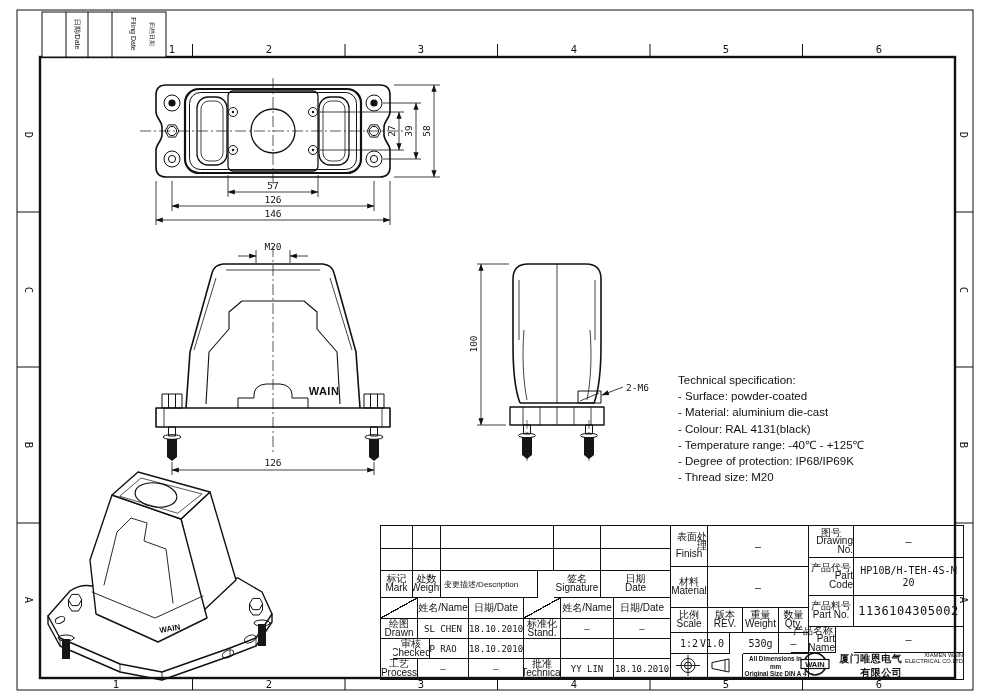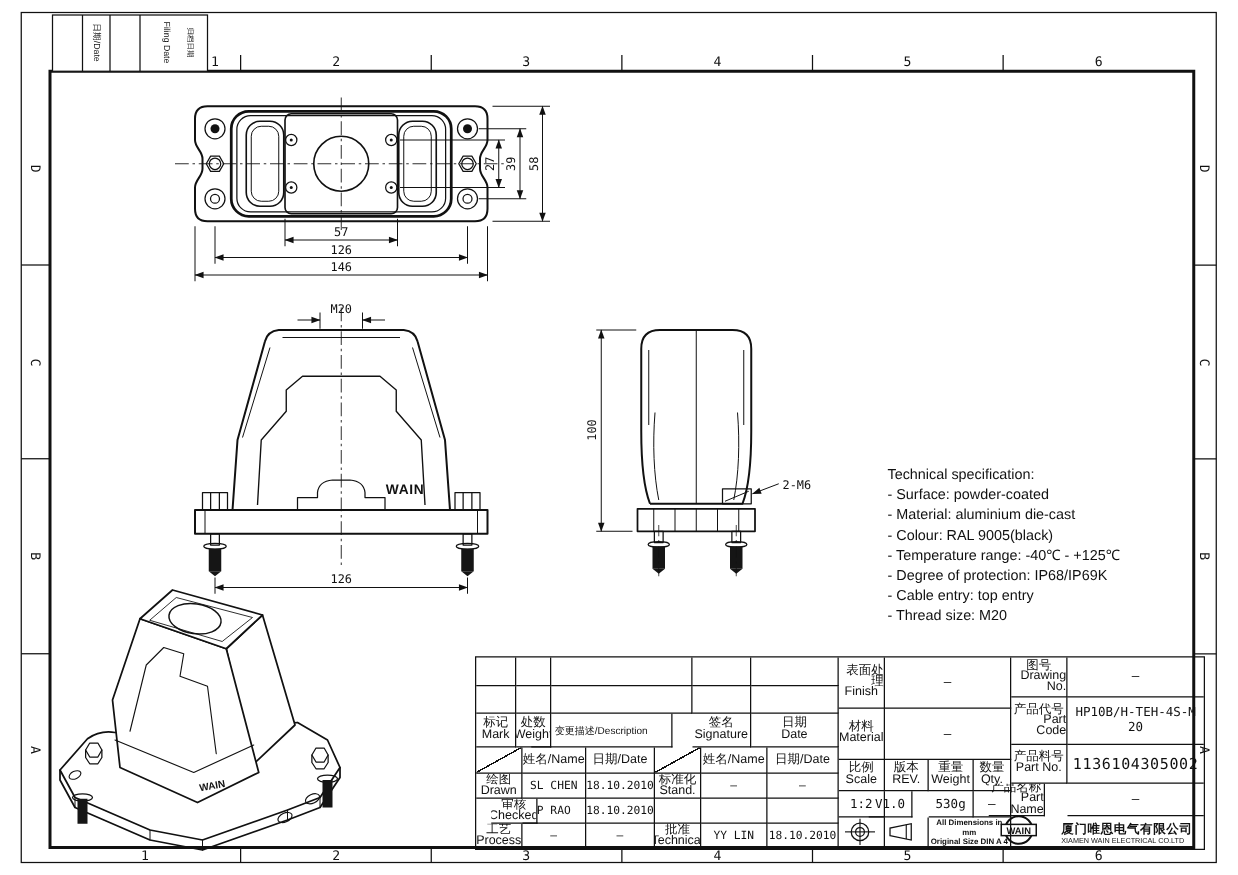--- a/index.html
+++ b/index.html
@@ -8,40 +8,40 @@
   .abs{position:absolute;}
   svg text{fill:#111;}
   .dimtxt{font-family:"DejaVu Sans Mono",monospace;font-size:9.5px;}
   .bordertxt{font-family:"DejaVu Sans Mono",monospace;font-size:10.5px;}
   .verttxt{font-family:"Liberation Sans",sans-serif;font-size:7px;}
   .brandtxt{font-family:"Liberation Sans",sans-serif;font-weight:bold;font-size:11px;letter-spacing:.5px;}
   .brandsm{font-family:"Liberation Sans",sans-serif;font-weight:bold;font-size:8px;}
   
   .specs{position:absolute;white-space:nowrap;}
   .specs .ln{font-size:11.5px;line-height:16.8px;}
-  #specs-en .ln{line-height:16.2px;margin-left:32px;}
+  #specs-en .ln{line-height:16.2px;}
   
   #tblock{position:absolute;left:380px;top:525px;width:582px;height:153px;
           border:1.6px solid #111;box-sizing:content-box;background:transparent;}
   .tc{position:absolute;box-sizing:border-box;border-right:1px solid #111;border-bottom:1px solid #111;
       display:flex;flex-direction:column;align-items:center;justify-content:center;text-align:center;
       overflow:hidden;background:transparent;}
   .nbr{border-right:none;} .nbb{border-bottom:none;}
   .l2{font-size:10px;line-height:8.6px;text-align:right;}
   .l1{font-size:8px;}
   .val{font-family:"DejaVu Sans Mono",monospace;font-size:10px;}
   .valsm{font-family:"DejaVu Sans Mono",monospace;font-size:9px;}
   .valbig{font-family:"DejaVu Sans Mono",monospace;font-size:12px;letter-spacing:.5px;}
   .wrapval{font-family:"DejaVu Sans Mono",monospace;font-size:10px;width:98px;word-break:break-all;line-height:12px;}
   .diag{background:linear-gradient(to bottom right, transparent calc(50% - .6px), #111 calc(50% - .6px), #111 calc(50% + .6px), transparent calc(50% + .6px));}
   .note{font-size:6.3px;line-height:7.6px;font-weight:bold;}
   .company{flex-direction:row;gap:4px;justify-content:flex-start;padding-left:6px;}
   .co-cn{font-size:10px;font-weight:bold;letter-spacing:.5px;}
   .co-en{font-size:5.8px;}
-  .co-col{display:flex;flex-direction:column;align-items:flex-start;text-align:right;}
+  .co-col{display:flex;flex-direction:row;align-items:flex-start;text-align:right;}
 </style>
 </head>
 <body>
 
 <div id="stage">
 
 <svg class="abs" style="left:0;top:0" width="990" height="700" viewBox="0 0 990 700">
   <defs>
     <marker id="arr" viewBox="0 0 10 10" refX="9.5" refY="5" markerWidth="11" markerHeight="9" orient="auto-start-reverse">
       <path d="M0,1.4 L10,5 L0,8.6 z" fill="#111"></path>
@@ -354,24 +354,23 @@
     <rect x="801" y="659.5" width="28" height="9" fill="#fff" stroke="#111" stroke-width="1.2"></rect>
     <text x="815" y="667" text-anchor="middle" style="font-weight:bold;font-size:7.5px;font-family:'Liberation Sans',sans-serif">WAIN</text>
   </g>
 </svg>
 
 
 <div id="specs-en" class="specs" style="left:678px;top:372px;width:280px">
   <div class="ln">Technical specification:</div>
   <div class="ln">- Surface: powder-coated</div>
   <div class="ln">- Material: aluminium die-cast</div>
-  <div class="ln">- Colour: RAL 9005(black)</div>
+  <div class="ln">- Colour: RAL 4131(black)</div>
   <div class="ln">- Temperature range: -40℃ - +125℃</div>
   <div class="ln">- Degree of protection: IP68/IP69K</div>
-  <div class="ln">- Cable entry: top entry</div>
   <div class="ln">- Thread size: M20</div>
 </div>
 
 <div id="tblock">
 
   <div class="tc" style="left:0;top:0;width:32px;height:23px"></div>
   <div class="tc" style="left:32px;top:0;width:28px;height:23px"></div>
   <div class="tc" style="left:60px;top:0;width:113px;height:23px"></div>
   <div class="tc" style="left:173px;top:0;width:47px;height:23px"></div>
   <div class="tc" style="left:220px;top:0;width:70px;height:23px"></div>

